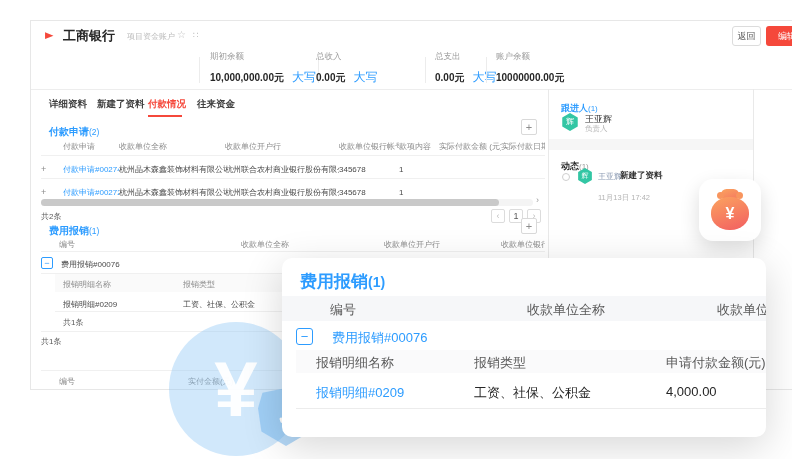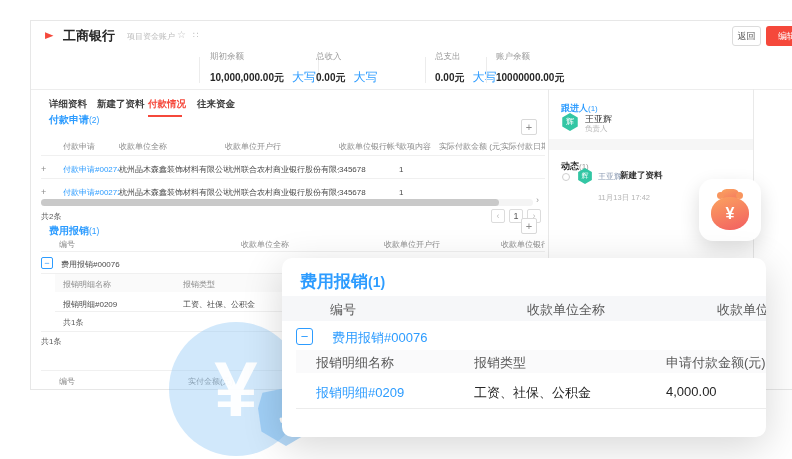--- a/index.html
+++ b/index.html
@@ -149,21 +149,21 @@
       <span class="f-value">10000000.00元</span>
     </div>
     <div class="abs hd-border"></div>
 
     <span class="abs tab" style="left:18px;">详细资料</span>
     <span class="abs tab" style="left:66px;">新建了资料</span>
     <span class="abs tab active" style="left:117px;">付款情况</span>
     <div class="abs tab-line" style="left:117px;"></div>
     <span class="abs tab" style="left:166px;">往来资金</span>
 
-    <div class="abs" style="left:18px; top:88px;">
+    <div class="abs" style="left:18px; top:100px;">
       <span class="sec-title">付款申请</span><span class="sec-count">(2)</span>
     </div>
     <div class="abs plus-btn" style="left:490px; top:98px;">+</div>
 
     <div class="abs ta-row" style="top:114px;">
       <span class="c-exp"></span>
       <span class="ta-h c-id">付款申请</span>
       <span class="ta-h c-comp">收款单位全称</span>
       <span class="ta-h c-bank">收款单位开户行</span>
       <span class="ta-h c-acc">收款单位银行帐号</span>

